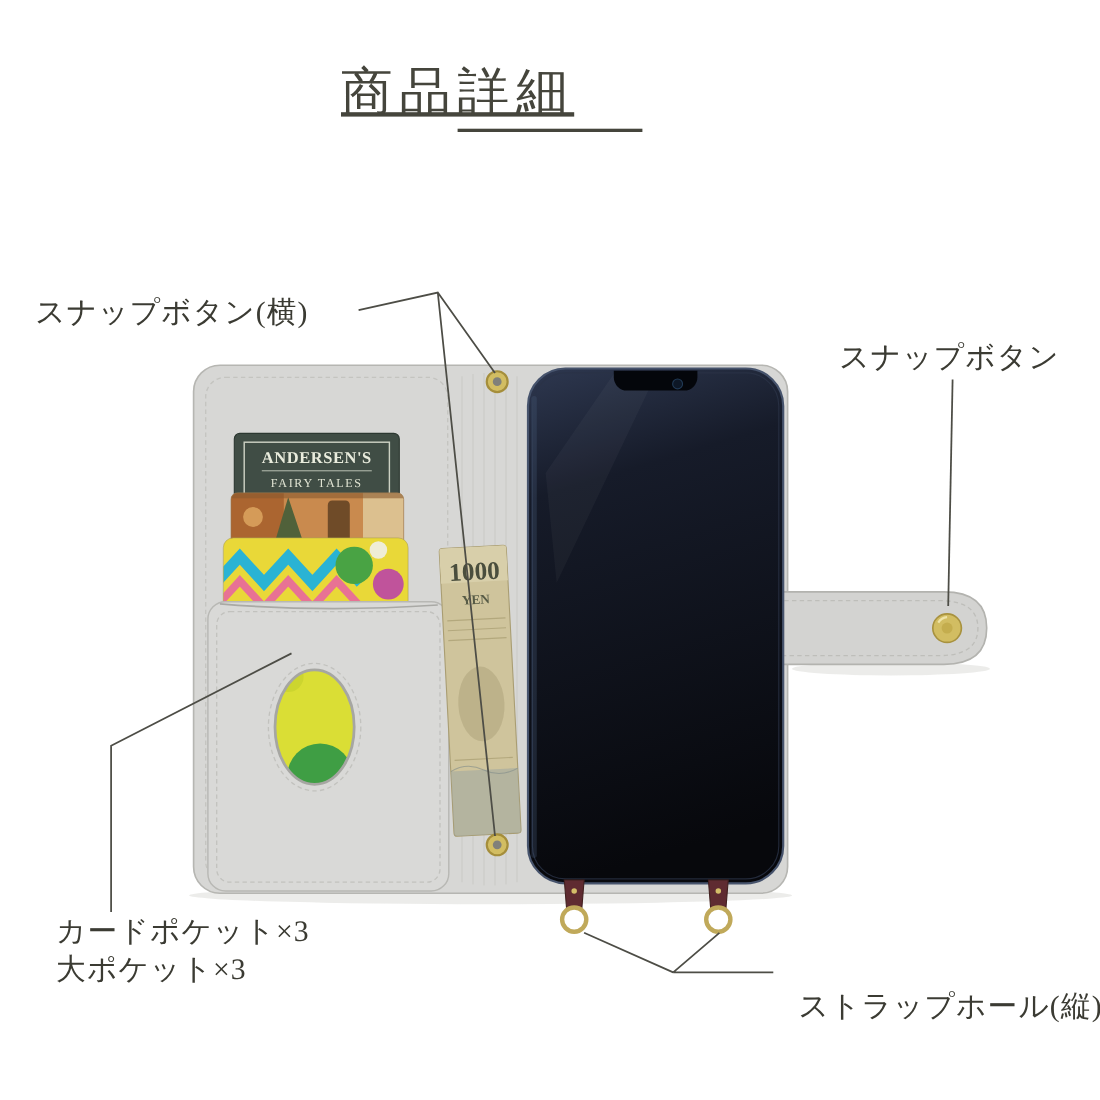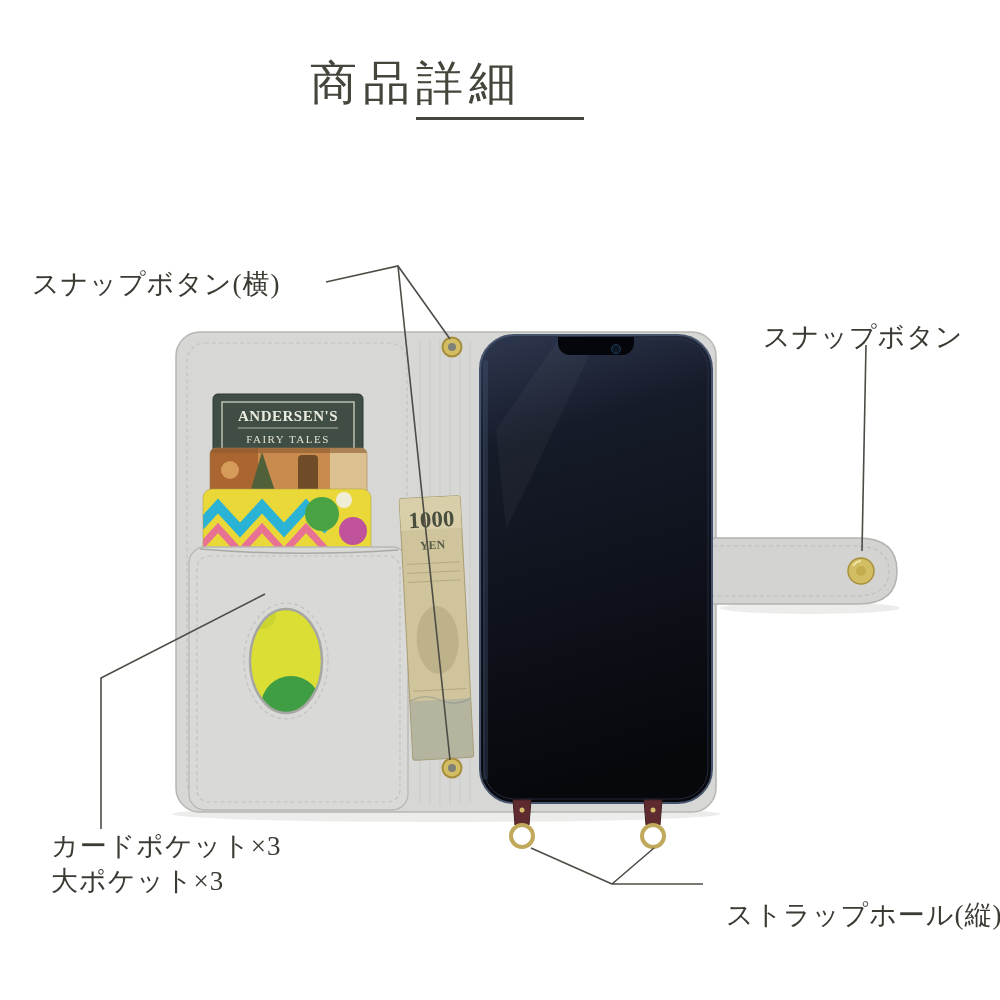--- a/index.html
+++ b/index.html
@@ -1,24 +1,24 @@
 <!DOCTYPE html>
 <html><head>
 <meta charset="utf-8">
 <style>
   html,body{margin:0;padding:0;background:#ffffff;}
   .canvas{position:relative;width:1000px;height:1000px;background:#ffffff;overflow:hidden;
           font-family:"Liberation Serif","DejaVu Serif",serif;}
   .scene{position:absolute;left:0;top:0;}
   .page-title{position:absolute;top:52px;left:0;width:832px;text-align:center;
-              font-size:47px;letter-spacing:6px;color:#45453c;}
+              font-size:47px;letter-spacing:6px;color:#45453c;text-decoration:underline;}
   .title-underline{position:absolute;top:117px;left:416px;width:168px;height:3px;background:#45453c;}
   .annotation{position:absolute;font-size:27px;color:#3b3b33;letter-spacing:1px;white-space:nowrap;}
   #label-strap-h{left:32px;top:266px;}
-  #label-snap{left:763px;top:307px;margin-top:12px;}
+  #label-snap{left:763px;top:307px;}
   #label-pockets{left:27px;top:829px;line-height:35px;margin-left:24px;}
   #label-strap-v{left:702px;top:897px;margin-left:24px;}
 </style>
 </head>
 <body>
 
 <div class="canvas">
 
   <svg class="scene" width="1000" height="1000" viewBox="0 0 1000 1000">
     <defs>

